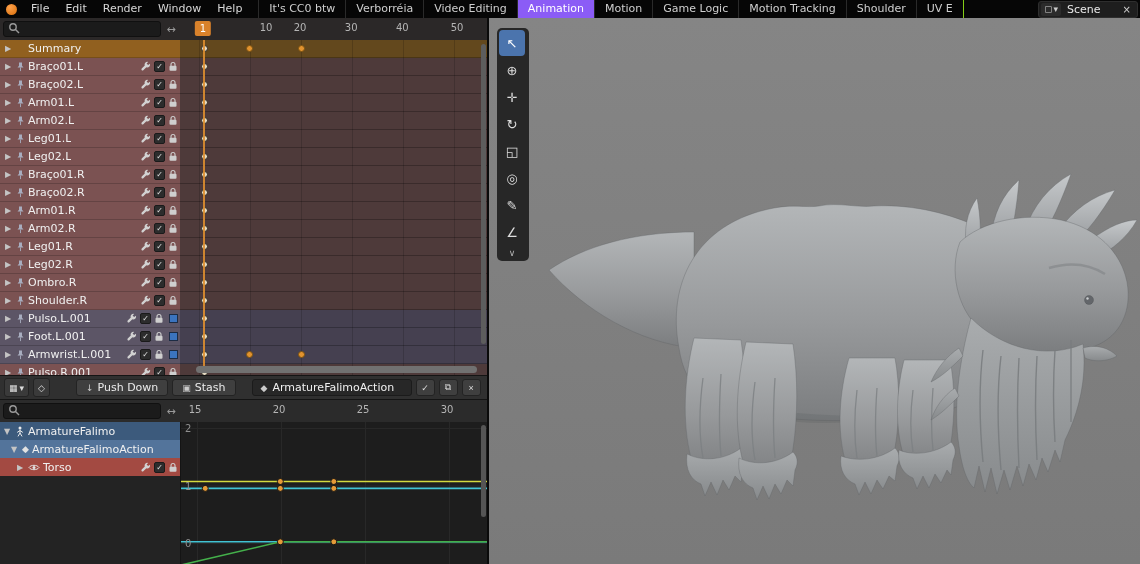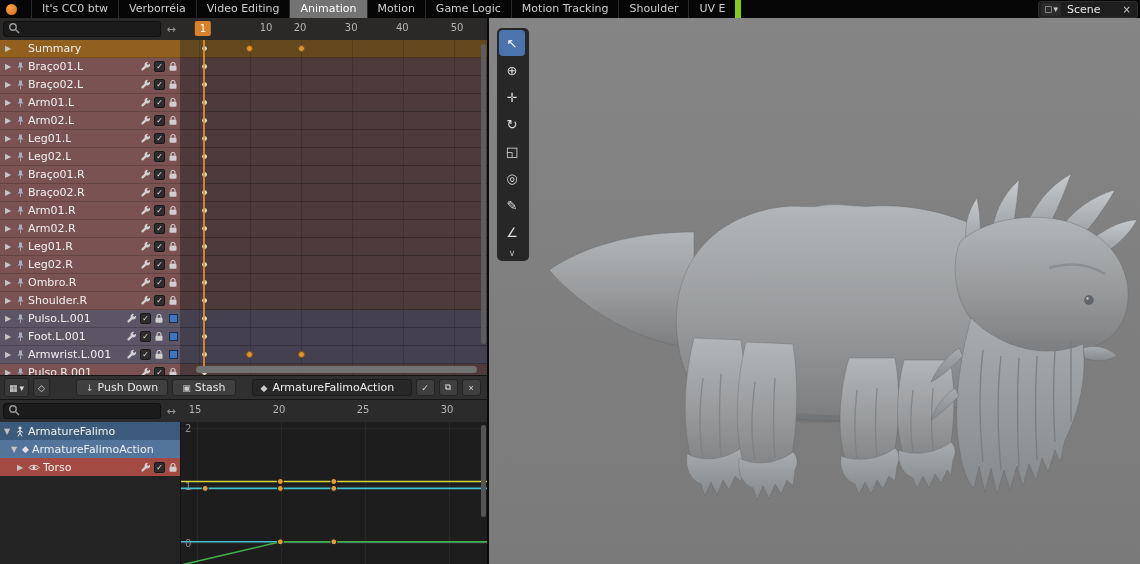--- a/index.html
+++ b/index.html
@@ -4,22 +4,22 @@
 <style>
   html,body{margin:0;padding:0;background:#000;}
   .app{position:relative;width:1140px;height:564px;background:#111;font-family:"DejaVu Sans",sans-serif;font-size:11px;color:#ddd;overflow:hidden;user-select:none;}
   
   .topbar{position:absolute;top:0;left:0;right:0;height:18px;background:#060606;display:flex;align-items:center;padding-left:4px;box-sizing:border-box;}
   .logo{width:11px;height:11px;border-radius:50%;background:radial-gradient(circle at 35% 30%,#ffa14a,#d86e0a);margin:0 6px 0 2px;flex:none;}
   .menus{display:flex;}
   .menu-item{padding:0 8px;line-height:18px;color:#d8d8d8;white-space:nowrap;}
   .tabs{display:flex;margin-left:8px;height:18px;}
   .tab{padding:0 10px;line-height:17px;border-left:1px solid #2a2a2a;color:#cfcfcf;white-space:nowrap;}
-  .tab:last-child{border-right:6px solid #84cc16;}
-  .tab.active{background:#737373;color:#fff;}
+  .tab:last-child{border-right:1px solid #84cc16;}
+  .tab.active{background:#8b5cf6;color:#fff;}
   .scene-widget{margin-left:auto;display:flex;align-items:center;background:#1e1e1e;border:1px solid #2e2e2e;border-radius:3px;height:15px;margin-right:2px;padding:0 2px;gap:4px;}
   .scene-ic-btn{display:flex;align-items:center;background:#2b2b2b;border-radius:2px;padding:0 3px;font-size:9px;gap:1px;height:13px;color:#ccc;}
   .scene-label{color:#e8e8e8;padding:0 14px 0 2px;}
   .xbtn{color:#cfcfcf;font-size:10px;padding:0 4px;}
   
   .left{position:absolute;top:18px;left:0;width:487px;height:546px;}
   .divider{position:absolute;top:18px;left:487px;width:2px;height:546px;background:#0a0a0a;}
   
   .dope{position:absolute;top:0;left:0;width:487px;height:357px;background:#332e2e;overflow:hidden;}
   .ds-header{position:relative;height:22px;background:#2b2828;display:flex;align-items:center;}
@@ -88,20 +88,27 @@
   .tool.active{background:#4b74ad;color:#fff;}
   .tool.mini{height:13px;font-size:9px;color:#b5b5b5;}
 </style>
 </head>
 <body>
 
 <div class="app">
 
   <div class="topbar">
     <span class="logo"></span>
+    <nav class="menus">
+        <span class="menu-item">File</span>
+        <span class="menu-item">Edit</span>
+        <span class="menu-item">Render</span>
+        <span class="menu-item">Window</span>
+        <span class="menu-item">Help</span>
+      </nav>
     <div class="tabs">
         <span class="tab">It's CC0 btw</span>
         <span class="tab">Verborréia</span>
         <span class="tab">Video Editing</span>
         <span class="tab active">Animation</span>
         <span class="tab">Motion</span>
         <span class="tab">Game Logic</span>
         <span class="tab">Motion Tracking</span>
         <span class="tab">Shoulder</span>
         <span class="tab">UV E</span>

